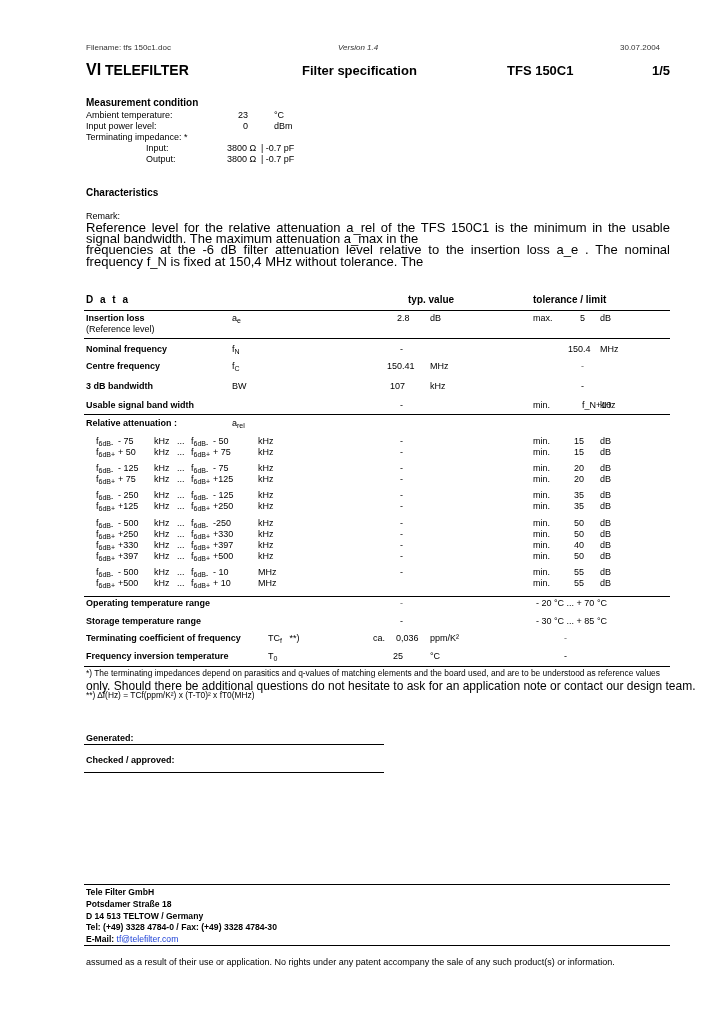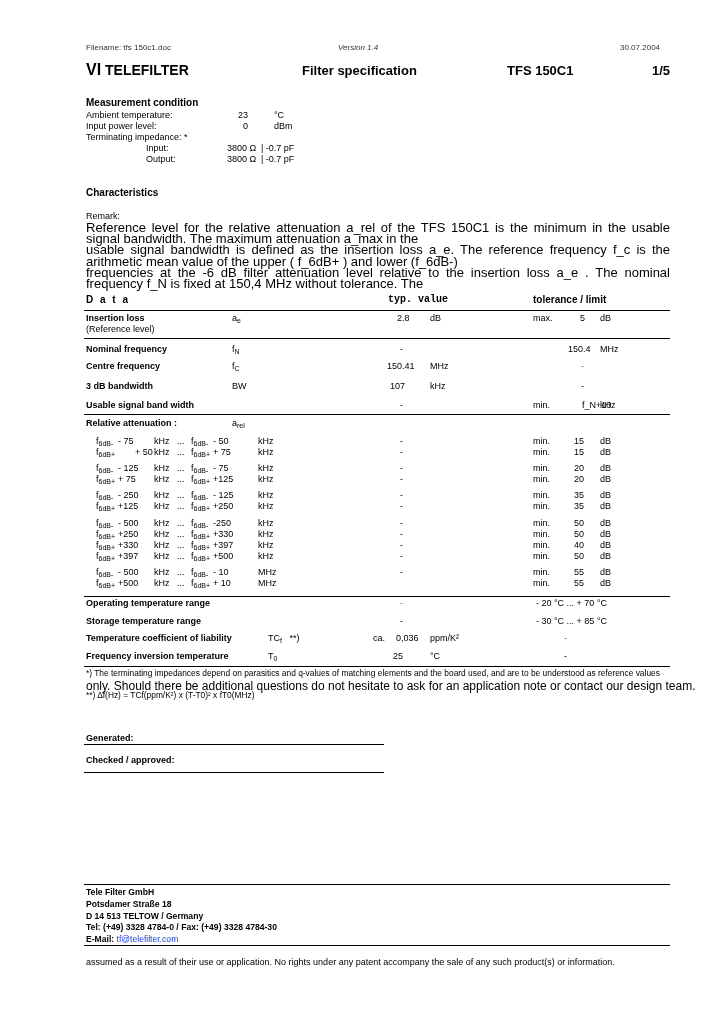--- a/index.html
+++ b/index.html
@@ -45,26 +45,25 @@
   <div class="abs t9" style="left:227px;top:143px;">3800 Ω</div>
   <div class="abs t9" style="left:261px;top:143px;">| -0.7 pF</div>
   <div class="abs t9" style="left:146px;top:154px;">Output:</div>
   <div class="abs t9" style="left:227px;top:154px;">3800 Ω</div>
   <div class="abs t9" style="left:261px;top:154px;">| -0.7 pF</div>
 
   <div class="abs b t10" style="left:86px;top:187px;">Characteristics</div>
   <div class="abs t9" style="left:86px;top:211px;">Remark:</div>
   <div class="para" style="top:222px;">
     <div>Reference level for the relative attenuation a_rel of the TFS 150C1 is the minimum in the usable signal bandwidth. The maximum attenuation a_max in the</div>
-    <div>usable signal bandwidth is defined as the insertion loss a_e. The reference frequency f_c is the arithmetic mean value of the upper ( f_6dB+ ) and lower (f_6dB-)</div>
     <div>frequencies at the -6 dB filter attenuation level relative to the insertion loss a_e . The nominal frequency f_N is fixed at 150,4 MHz without tolerance. The</div>
   </div>
 
   <div class="abs b t10" style="left:86px;top:294px;letter-spacing:2px;">D a t a</div>
-  <div class="abs b t10" style="left:388px;top:294px;font-family:Liberation Mono, monospace;">typ. value</div>
+  <div class="abs b t10" style="left:408px;top:294px;">typ. value</div>
   <div class="abs b t10" style="left:533px;top:294px;">tolerance / limit</div>
   <div class="hline" style="top:310px;"></div>
 
   <div class="abs b t9" style="left:86px;top:313px;">Insertion loss</div>
   <div class="abs t9" style="left:86px;top:324px;">(Reference level)</div>
   <div class="abs t9" style="left:232px;top:313px;"><span>a</span><span class="sub">e</span></div>
   <div class="abs t9" style="left:397px;top:313px;">2.8</div>
   <div class="abs t9" style="left:430px;top:313px;">dB</div>
   <div class="abs t9" style="left:533px;top:313px;">max.</div>
   <div class="abs t9" style="left:580px;top:313px;">5</div>
@@ -105,21 +104,21 @@
       <div class="abs t9" style="left: 154px; top: 436px;">kHz</div>
       <div class="abs t9" style="left: 177px; top: 436px;">...</div>
       <div class="abs t9" style="left: 191px; top: 436px;">f<span class="sub">6dB-</span></div>
       <div class="abs t9" style="left: 213px; top: 436px;">-  50</div>
       <div class="abs t9" style="left: 258px; top: 436px;">kHz</div>
       <div class="abs t9" style="left: 400px; top: 436px;">-</div>
       <div class="abs t9" style="left: 533px; top: 436px;">min.</div>
       <div class="abs t9" style="left: 574px; top: 436px;">15</div>
       <div class="abs t9" style="left: 600px; top: 436px;">dB</div>
       <div class="abs t9" style="left: 96px; top: 447px;">f<span class="sub">6dB+</span></div>
-      <div class="abs t9" style="left: 118px; top: 447px; margin-left: 17px;">+  50</div>
+      <div class="abs t9" style="left: 118px; top: 447px;">+  50</div>
       <div class="abs t9" style="left: 154px; top: 447px;">kHz</div>
       <div class="abs t9" style="left: 177px; top: 447px;">...</div>
       <div class="abs t9" style="left: 191px; top: 447px;">f<span class="sub">6dB+</span></div>
       <div class="abs t9" style="left: 213px; top: 447px;">+  75</div>
       <div class="abs t9" style="left: 258px; top: 447px;">kHz</div>
       <div class="abs t9" style="left: 400px; top: 447px;">-</div>
       <div class="abs t9" style="left: 533px; top: 447px;">min.</div>
       <div class="abs t9" style="left: 574px; top: 447px;">15</div>
       <div class="abs t9" style="left: 600px; top: 447px;">dB</div>
       <div class="abs t9" style="left: 96px; top: 463px;">f<span class="sub">6dB-</span></div>
@@ -237,21 +236,21 @@
   <div class="hline" style="top:596px;"></div>
 
   <div class="abs b t9" style="left:86px;top:598px;">Operating temperature range</div>
   <div class="abs t9 grey" style="left:400px;top:598px;">-</div>
   <div class="abs t9" style="left:536px;top:598px;">- 20 °C ... + 70 °C</div>
 
   <div class="abs b t9" style="left:86px;top:616px;">Storage temperature range</div>
   <div class="abs t9" style="left:400px;top:616px;">-</div>
   <div class="abs t9" style="left:536px;top:616px;">- 30 °C ... + 85 °C</div>
 
-  <div class="abs b t9" style="left:86px;top:633px;">Temperature coefficient of liability</div>
+  <div class="abs b t9" style="left:86px;top:633px;">Terminating coefficient of frequency</div>
   <div class="abs t9" style="left:268px;top:633px;"><span>TC</span><span class="sub">f</span>&nbsp;&nbsp;&nbsp;<span>**)</span></div>
   <div class="abs t9" style="left:373px;top:633px;">ca.</div>
   <div class="abs t9" style="left:396px;top:633px;">0,036</div>
   <div class="abs t9" style="left:430px;top:633px;">ppm/K²</div>
   <div class="abs t9 grey" style="left:564px;top:633px;">-</div>
 
   <div class="abs b t9" style="left:86px;top:651px;">Frequency inversion temperature</div>
   <div class="abs t9" style="left:268px;top:651px;"><span>T</span><span class="sub">0</span></div>
   <div class="abs t9" style="left:393px;top:651px;">25</div>
   <div class="abs t9" style="left:430px;top:651px;">°C</div>

